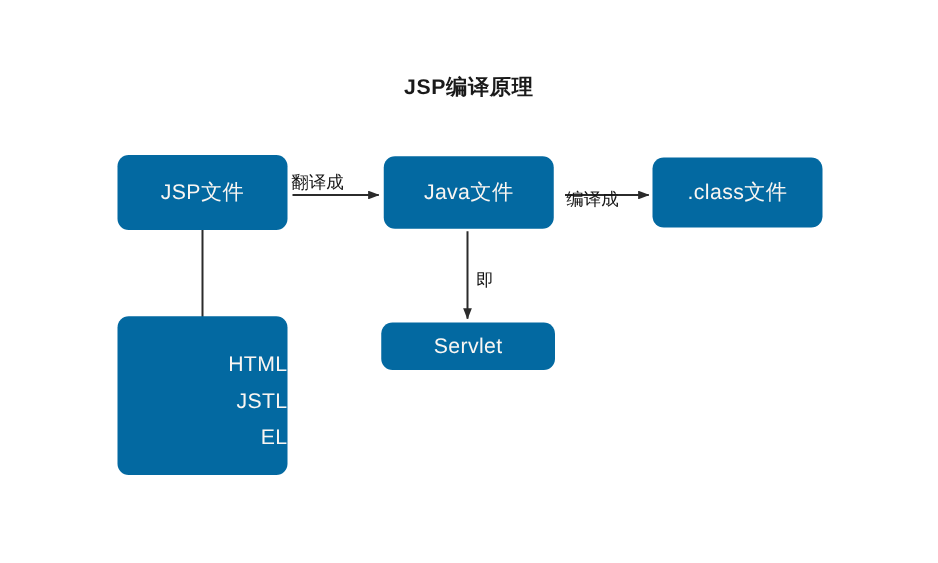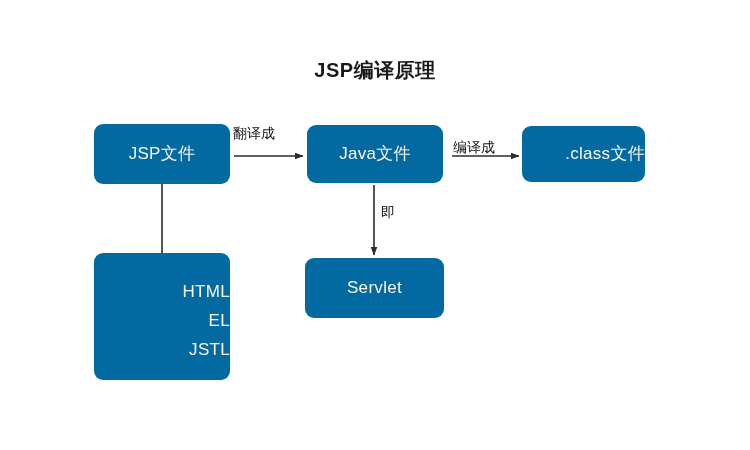--- a/index.html
+++ b/index.html
@@ -20,21 +20,21 @@
     top: 0;
     width: 750px;
     height: 450px;
   }
   .title {
     position: absolute;
     left: 0;
     top: 57px;
     width: 750px;
     text-align: center;
-    font-size: 20px;
+    font-size: 17px;
     font-weight: bold;
     color: #1a1a1a;
     letter-spacing: 0.5px;
     line-height: 26px;
   }
   .node {
     position: absolute;
     box-sizing: border-box;
     background: #0369a1;
     border-radius: 9px;
@@ -56,20 +56,21 @@
     display: block;
     font-size: 17px;
     line-height: 29px;
   }
   .edge-label {
     position: absolute;
     font-size: 14px;
     color: #141414;
     line-height: 18px;
     white-space: nowrap;
+    margin-top: 12px;
   }
   svg.connectors {
     position: absolute;
     left: 0;
     top: 0;
     width: 750px;
     height: 450px;
     overflow: visible;
   }
   svg.connectors line,
@@ -101,32 +102,32 @@
   </svg>
 
   <div class="node" style="left:94px; top:124px; width:136px; height:60px;">
     <span>JSP文件</span>
   </div>
 
   <div class="node" style="left:307px; top:125px; width:136px; height:58px;text-align:center;">
     <span>Java文件</span>
   </div>
 
-  <div class="node" style="left:522px; top:126px; width:123px; height:56px;justify-content:flex-end;">
+  <div class="node" style="left:522px; top:126px; width:136px; height:56px;">
     <span>.class文件</span>
   </div>
 
-  <div class="node" style="left:305px; top:258px; width:139px; height:60px;">
+  <div class="node" style="left:305px; top:258px; width:139px; height:38px;">
     <span>Servlet</span>
   </div>
 
   <div class="node stack" style="left:94px; top:253px; width:136px; height:127px;">
     <span class="line">HTML</span>
+    <span class="line">JSTL</span>
     <span class="line">EL</span>
-    <span class="line">JSTL</span>
   </div>
 
   <div class="edge-label" style="left:233px; top:124px;">翻译成</div>
 
   <div class="edge-label" style="left:453px; top:138px;">编译成</div>
 
   <div class="edge-label" style="left:381px; top:203px;">即</div>
 
 </div>
 

